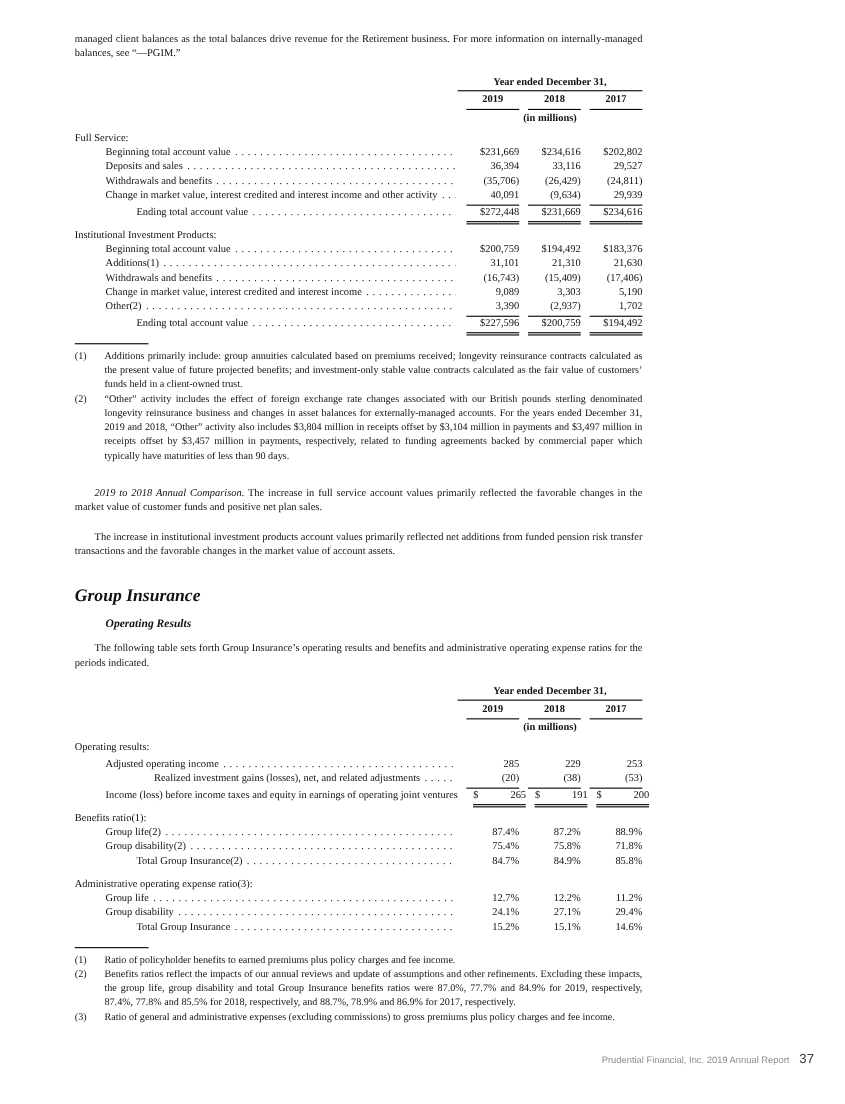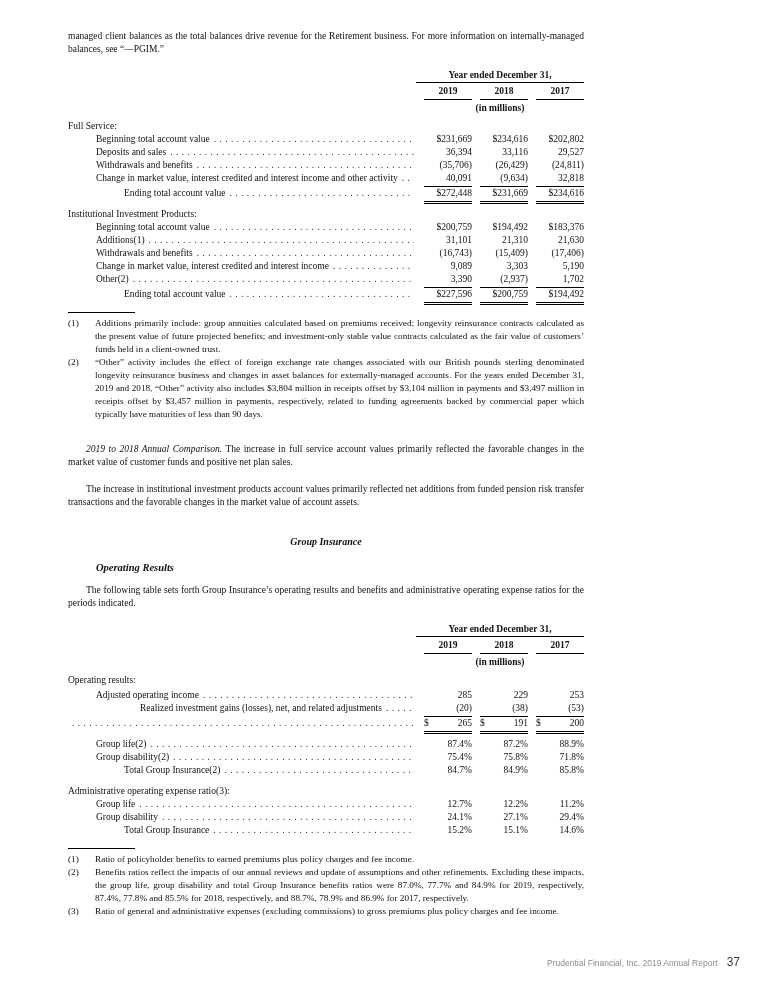--- a/index.html
+++ b/index.html
@@ -10,21 +10,21 @@
     position:relative;
   }
   .page { padding:30px 28px 0 68px; width:612px; }
 
   
   .para { text-align:justify; }
   .para.indent { text-indent:18px; }
   .lead-italic { font-style:italic; }
 
   
-  .h-bolditalic { font-weight:bold; font-style:italic; font-size:10px; margin-top:26px;text-align:center; }
+  .h-bolditalic { font-weight:bold; font-style:italic; font-size:16px; margin-top:26px; }
   .h-italic { font-style:italic; font-size:10.5px; margin-top:13px; margin-left:28px; }
 
   
   .thead { width:168px; margin-left:auto; margin-top:13px; }
   .ye-title { font-weight:bold; text-align:center; border-bottom:1px solid #000; padding-bottom:0; white-space:nowrap; }
   .years-row { display:flex; margin-top:2px; }
   .ycol { width:48px; margin-left:8px; text-align:center; font-weight:bold; border-bottom:1px solid #000; padding-bottom:1px; }
   .units { text-align:center; font-weight:bold; margin-top:2px; }
 
   
@@ -101,21 +101,21 @@
     <span class="leader"></span>
     <span class="cell">(35,706)</span>
     <span class="cell">(26,429)</span>
     <span class="cell">(24,811)</span>
   </div>
           <div class="trow indent-1 rule-single">
     <span class="rlabel">Change in market value, interest credited and interest income and other activity</span>
     <span class="leader"></span>
     <span class="cell">40,091</span>
     <span class="cell">(9,634)</span>
-    <span class="cell">32,818</span>
+    <span class="cell">29,939</span>
   </div>
           <div class="trow indent-2 rule-double gap-before">
     <span class="rlabel">Ending total account value</span>
     <span class="leader"></span>
     <span class="cell">$272,448</span>
     <span class="cell">$231,669</span>
     <span class="cell">$234,616</span>
   </div>
         </div>
         <div class="tsection">
@@ -207,27 +207,29 @@
     <span class="cell">253</span>
   </div>
           <div class="trow indent-3 rule-single">
     <span class="rlabel">Realized investment gains (losses), net, and related adjustments</span>
     <span class="leader"></span>
     <span class="cell">(20)</span>
     <span class="cell">(38)</span>
     <span class="cell">(53)</span>
   </div>
           <div class="trow indent-1 rule-double gap-before">
+    <span class="rlabel">Income (loss) before income taxes and equity in earnings of operating joint ventures</span>
     <span class="leader"></span>
     <span class="cell split"><span>$</span><span>265</span></span>
     <span class="cell split"><span>$</span><span>191</span></span>
     <span class="cell split"><span>$</span><span>200</span></span>
   </div>
         </div>
         <div class="tsection">
+    <div class="sheading">Benefits ratio(1):</div>
   <div class="trow indent-1">
     <span class="rlabel">Group life(2)</span>
     <span class="leader"></span>
     <span class="cell">87.4%</span>
     <span class="cell">87.2%</span>
     <span class="cell">88.9%</span>
   </div>
           <div class="trow indent-1">
     <span class="rlabel">Group disability(2)</span>
     <span class="leader"></span>

